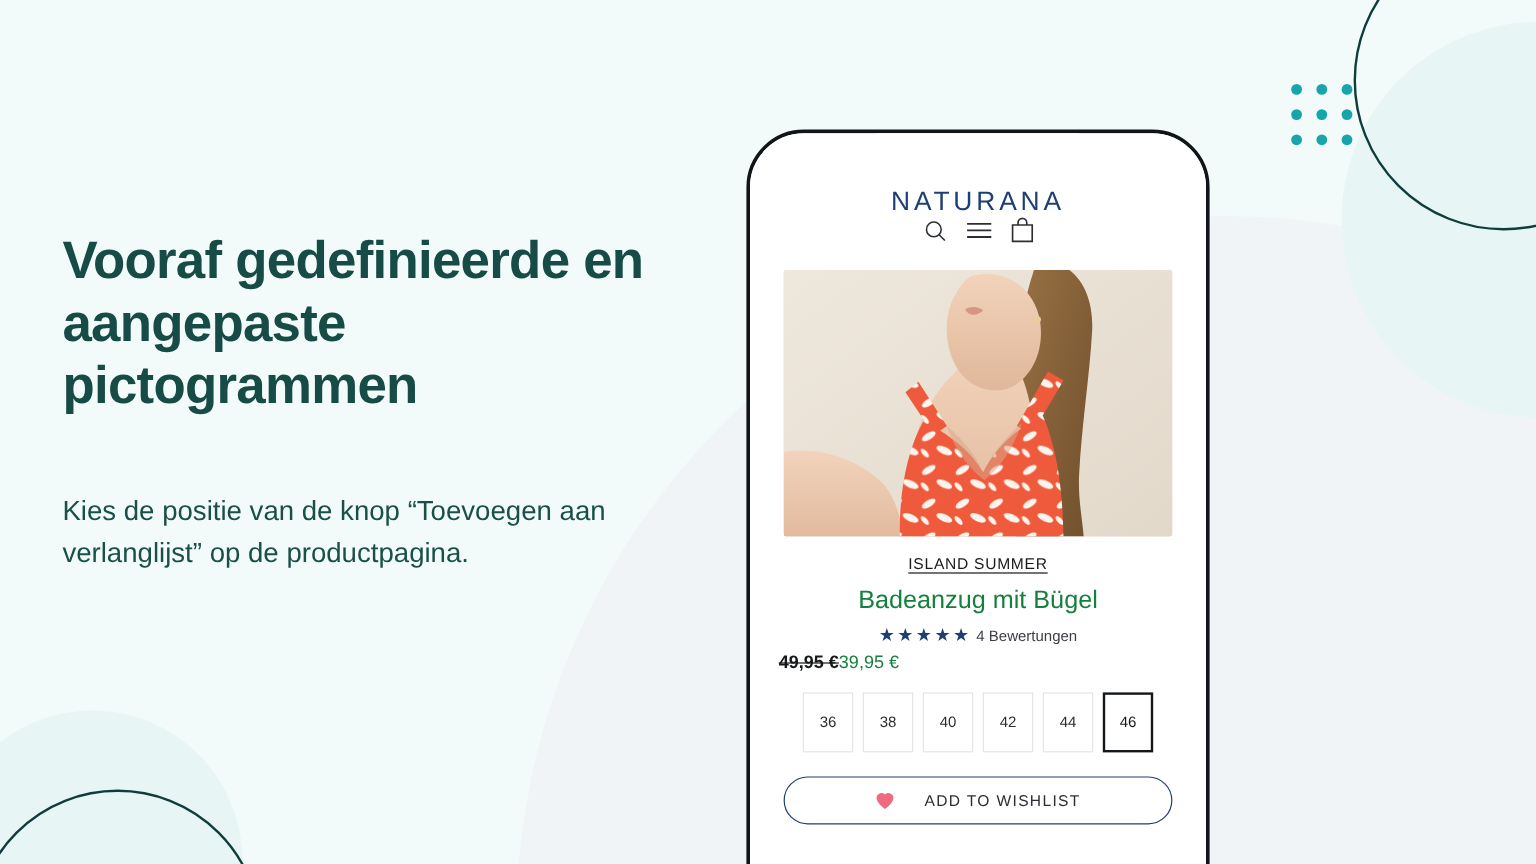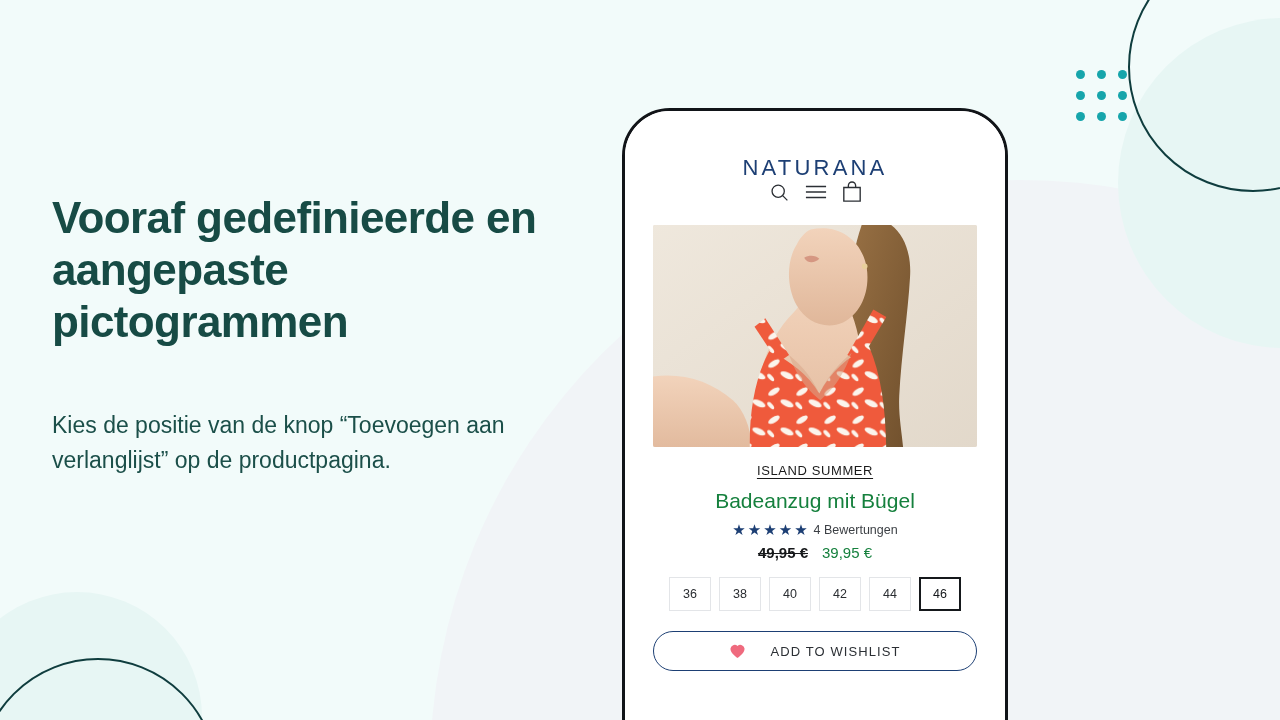--- a/index.html
+++ b/index.html
@@ -179,42 +179,40 @@
     justify-content:center;
     gap:6px;
   }
   #stars { display:flex; gap:2px; color:#1d3f74; font-size:15px; line-height:1; }
   #review-count { font-size:12.5px; color:#3b3f44; }
 
   #price-row {
     margin-top:7px;
     display:flex;
     align-items:baseline;
-    justify-content:center;
-    gap:14px;
   }
   #price-old {
     font-size:15px; font-weight:700;
     color:#16181a;
     text-decoration:line-through;
   }
   #price-new {
     font-size:15px; font-weight:400;
     color:#15803d;
   }
 
   
   #size-row {
     margin-top:16px;
     display:flex;
     justify-content:center;
     gap:0;
   }
   .size-box {
-    width:42px; height:34px;
+    width:42px; height:50px;
     display:flex; align-items:center; justify-content:center;
     font-size:12.5px;
     color:#2a2d31;
     border:1px solid #e3e5e8;
     margin-right:8px;
     background:#fff;
   }
   .size-box:last-child { margin-right:0;text-align:right; }
   .size-box.selected {
     border:2.2px solid #15181b;

